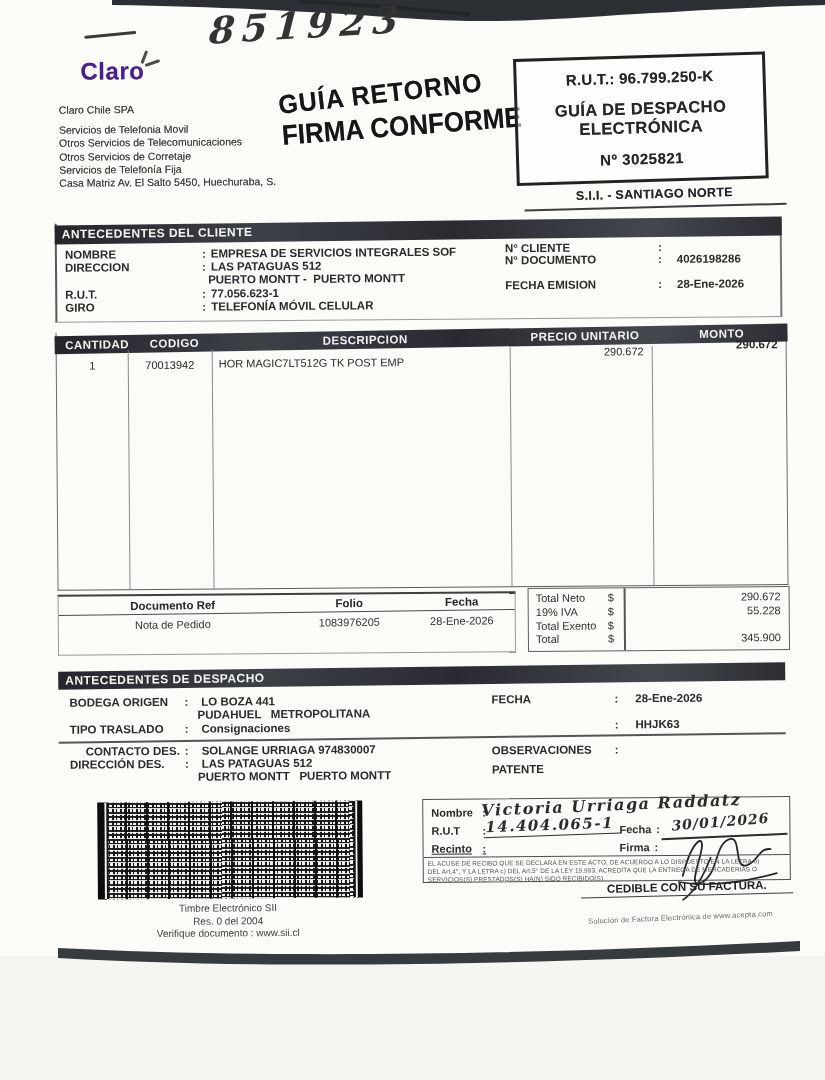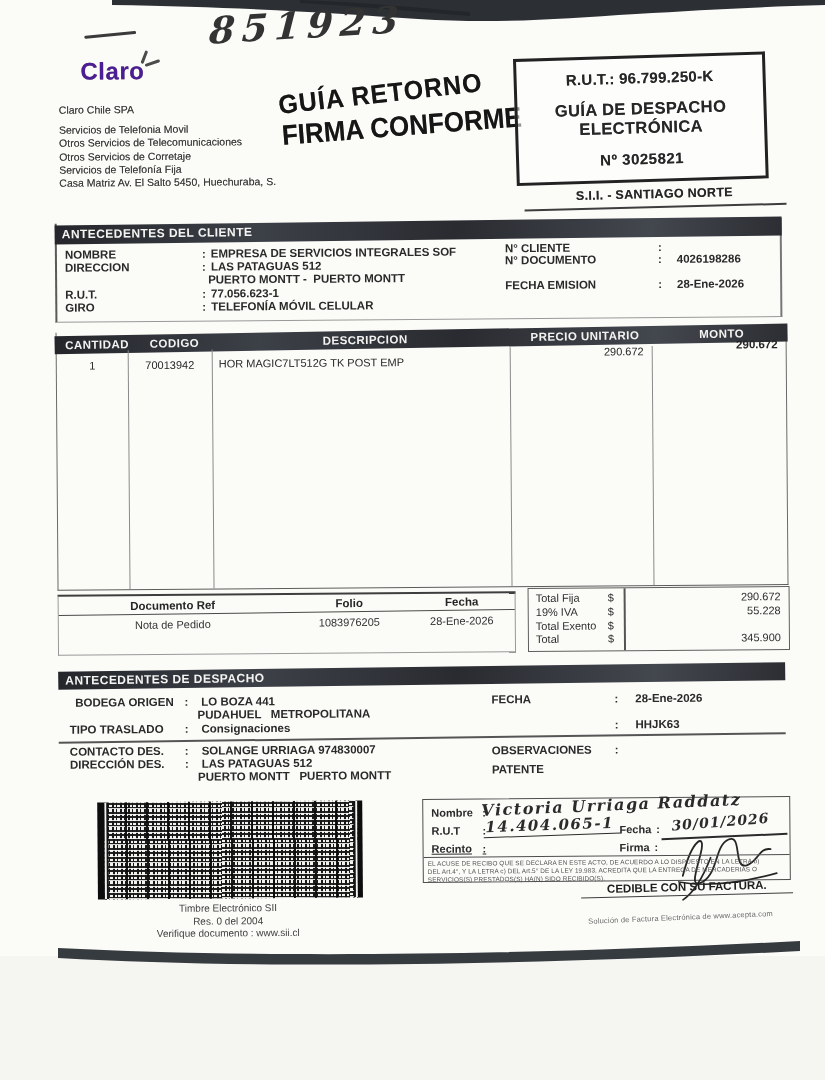--- a/index.html
+++ b/index.html
@@ -229,21 +229,21 @@
       <div class="drow">
         <div class="c1">Nota de Pedido</div>
         <div class="c2">1083976205</div>
         <div class="c3">28-Ene-2026</div>
       </div>
     </div>
 
     <div class="abs totals">
       <div class="vline"></div>
       <div class="trow">
-        <span class="tl">Total Fija</span>
+        <span class="tl">Total Neto</span>
         <span class="tc">$</span>
         <span class="tv">290.672</span>
       </div>
       <div class="trow">
         <span class="tl">19% IVA</span>
         <span class="tc">$</span>
         <span class="tv">55.228</span>
       </div>
       <div class="trow">
         <span class="tl">Total Exento</span>
@@ -253,35 +253,35 @@
       <div class="trow">
         <span class="tl">Total</span>
         <span class="tc">$</span>
         <span class="tv">345.900</span>
       </div>
     </div>
 
     <div class="abs secbar despbar">ANTECEDENTES DE DESPACHO</div>
 
     <div class="kv" style="left:68px; top:694px;">
-      <span class="k" style="width:110px;text-align:center;">BODEGA ORIGEN</span>
+      <span class="k" style="width:110px;">BODEGA ORIGEN</span>
         <span class="c"></span>
         <span class="v" style="padding-left:8px;">LO BOZA 441</span>
     </div>
     <div class="kv" style="left:196px; top:707px;">
       <span class="v">PUDAHUEL   METROPOLITANA</span>
     </div>
     <div class="kv" style="left:68px; top:721px;">
       <span class="k" style="width:110px;">TIPO TRASLADO</span>
         <span class="c"></span>
         <span class="v" style="padding-left:8px;">Consignaciones</span>
     </div>
     <div class="abs desp-hline"></div>
     <div class="kv" style="left:68px; top:743px;">
-      <span class="k" style="width:110px;">CONTACTO DES.</span>
+      <span class="k" style="width:110px;text-align:right;">CONTACTO DES.</span>
         <span class="c"></span>
         <span class="v" style="padding-left:8px;">SOLANGE URRIAGA 974830007</span>
     </div>
     <div class="kv" style="left:68px; top:756px;">
       <span class="k" style="width:110px;">DIRECCIÓN DES.</span>
         <span class="c"></span>
         <span class="v" style="padding-left:8px;">LAS PATAGUAS 512</span>
     </div>
     <div class="kv" style="left:196px; top:769px;">
       <span class="v">PUERTO MONTT   PUERTO MONTT</span>

